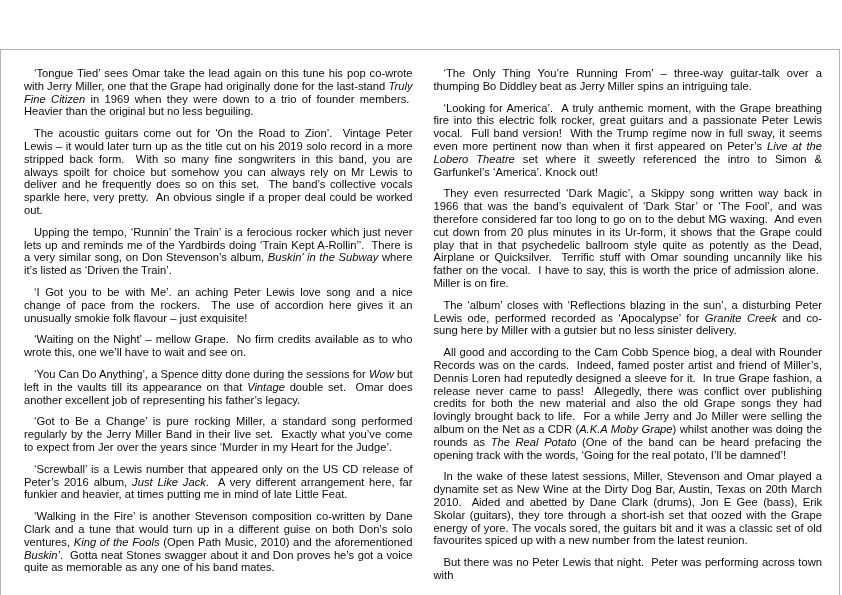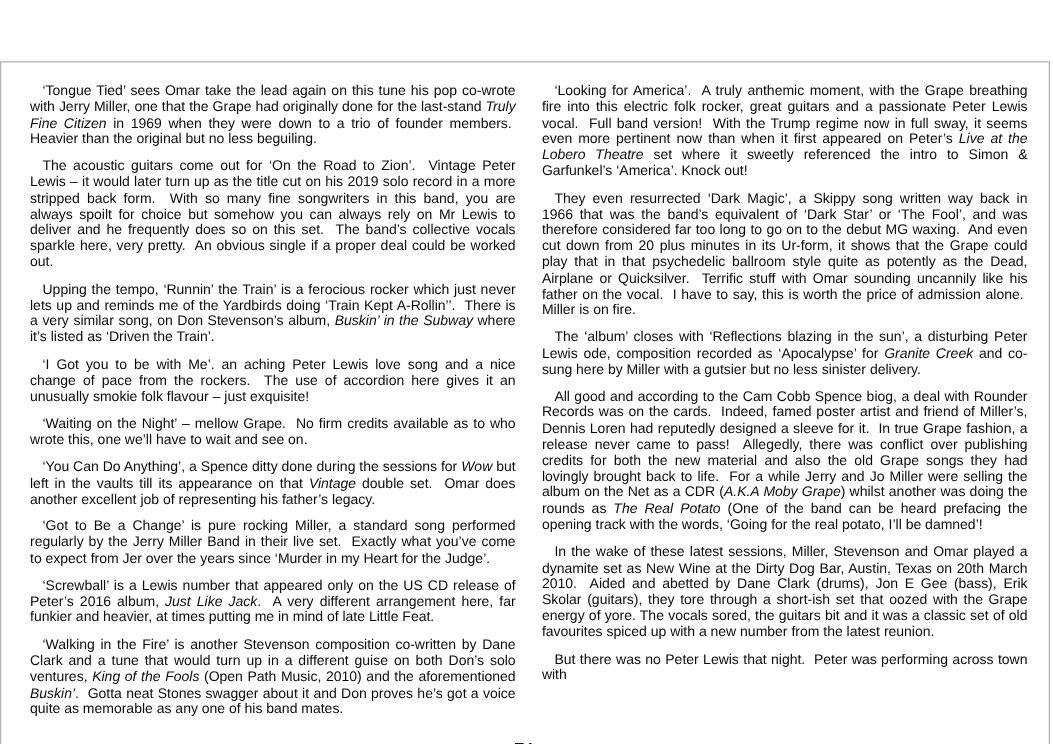--- a/index.html
+++ b/index.html
@@ -63,23 +63,24 @@
           <p><span>The acoustic guitars come out for ‘On the Road to Zion’.&nbsp; Vintage Peter Lewis – it would later turn up as the title cut on his 2019 solo record in a more stripped back form.&nbsp; </span><span class="bd">With so many fine songwriters in this band, you are always spoilt for choice but </span><span>somehow you can always rely on Mr Lewis to deliver and he frequently does so on this set.&nbsp; The band’s collective vocals sparkle here, very pretty.&nbsp; An obvious single if a proper deal could be worked out.</span></p>
           <p><span>Upping the tempo, ‘Runnin’ the Train’ is a ferocious rocker which just never lets up and reminds me of the Yardbirds doing ‘Train Kept A-Rollin’’.&nbsp; There is a very similar song, on Don Stevenson’s album, </span><span class="it">Buskin’ in the Subway</span><span> where it’s listed as ‘Driven the Train’.</span></p>
           <p><span>‘I Got you to be with Me’. an aching Peter Lewis love song and a nice change of pace </span><span class="bd">from the rockers.&nbsp; The use of accordion here gives it an unusually smokie folk flavour </span><span>– just exquisite!</span></p>
           <p><span class="bd">‘Waiting on the Night’ – mellow Grape.&nbsp; No firm credits available as to who wrote this, </span><span>one we’ll have to wait and see on.</span></p>
           <p><span>‘You Can Do Anything’, a Spence ditty done during the sessions for </span><span class="it">Wow</span><span> but left in the vaults till its appearance on that </span><span class="it">Vintage</span><span> double set.&nbsp; Omar does another excellent job of representing his father’s legacy.</span></p>
           <p><span>‘Got to Be a Change’ is pure rocking Miller, a standard song performed regularly by the Jerry Miller Band in their live set.&nbsp; Exactly what you’ve come to expect from Jer over the years since ‘Murder in my Heart for the Judge’.</span></p>
           <p><span>‘Screwball’ is a Lewis number that appeared only on the US CD release of Peter’s 2016 album, </span><span class="it">Just Like Jack</span><span>.&nbsp; A very different arrangement here, far funkier and heavier, at times putting me in mind of late Little Feat.</span></p>
           <p><span>‘Walking in the Fire’ is another Stevenson composition co-written by Dane Clark and a tune that would turn up in a different guise on both Don’s solo ventures, </span><span class="it">King of the Fools</span><span> (Open Path Music, 2010) and the aforementioned </span><span class="it">Buskin’</span><span>.&nbsp; Gotta neat Stones swagger about it and Don proves he’s got a voice quite as memorable as any one of his band mates.</span></p>
         </div>
       <div class="column">
+          <p><span>‘The Only Thing You’re Running From’ – three-way guitar-talk over a thumping Bo Diddley beat as Jerry Miller spins an intriguing tale.</span></p>
           <p><span class="bd">‘Looking for America’.&nbsp; A truly anthemic moment, with the Grape breathing fire into </span><span>this electric folk rocker, great guitars and a passionate Peter Lewis vocal.&nbsp; Full band version!&nbsp; With the Trump regime now in full sway, it seems even more pertinent now </span><span class="bd">than when it first appeared on Peter’s </span><span class="it">Live at the Lobero Theatre</span><span> set where it sweetly referenced the intro to Simon &amp; Garfunkel’s ‘America’. Knock out!</span></p>
           <p><span>They even resurrected ‘Dark Magic’, a Skippy song written way back in 1966 that was the band’s equivalent of ‘Dark Star’ or ‘The Fool’, and was therefore considered far too long to go on to the debut MG waxing.&nbsp; And even cut down from 20 plus minutes in its Ur-form, it shows that the Grape could play that in that psychedelic ballroom style </span><span class="bd">quite as potently as the Dead, Airplane or Quicksilver.&nbsp; Terrific stuff with Omar sounding </span><span>uncannily like his father on the vocal.&nbsp; I have to say, this is worth the price of admission </span><span class="bd">alone.&nbsp; Miller is on fire.</span></p>
-          <p><span class="bd">The ‘album’ closes with ‘Reflections blazing in the sun’, a disturbing Peter Lewis ode, </span><span>composition recorded as ‘Apocalypse’ for </span><span class="it">Granite Creek</span><span> and co-sung here by Miller with a gutsier but no less sinister delivery.</span></p>
+          <p><span class="bd">The ‘album’ closes with ‘Reflections blazing in the sun’, a disturbing Peter Lewis ode, </span><span>performed recorded as ‘Apocalypse’ for </span><span class="it">Granite Creek</span><span> and co-sung here by Miller with a gutsier but no less sinister delivery.</span></p>
           <p><span>All good and according to the Cam Cobb Spence biog, a deal with Rounder Records was on the cards.&nbsp; Indeed, famed poster artist and friend of Miller’s, Dennis Loren had reputedly designed a sleeve for it.&nbsp; In true Grape fashion, a release never came </span><span class="bd">to pass!&nbsp; Allegedly, there was conflict over publishing credits for both the new material </span><span>and also the old Grape songs they had lovingly brought back to life.&nbsp; For a while Jerry and Jo Miller were selling the album on the Net as a CDR (</span><span class="it">A.K.A Moby Grape</span><span>) whilst another was doing the rounds as </span><span class="it">The Real Potato</span><span> (One of the band can be heard prefacing the opening track with the words, ‘Going for the real potato, I’ll be damned’!</span></p>
           <p><span>In the wake of these latest sessions, Miller, Stevenson and Omar played a dynamite set as New Wine at the Dirty Dog Bar, Austin, Texas on 20th March 2010.&nbsp; Aided and abetted by Dane Clark (drums), Jon E Gee (bass), Erik Skolar (guitars), they tore through a short-ish set that oozed with the Grape energy of yore. The vocals sored, the guitars bit and it was a classic set of old favourites spiced up with a new number from the latest reunion.</span></p>
           <p><span>But there was no Peter Lewis that night.&nbsp; Peter was performing across town with</span></p>
         </div>
     </div>
     <div class="page-number">71</div>
   </div>
 </div>
 
 </body></html>

